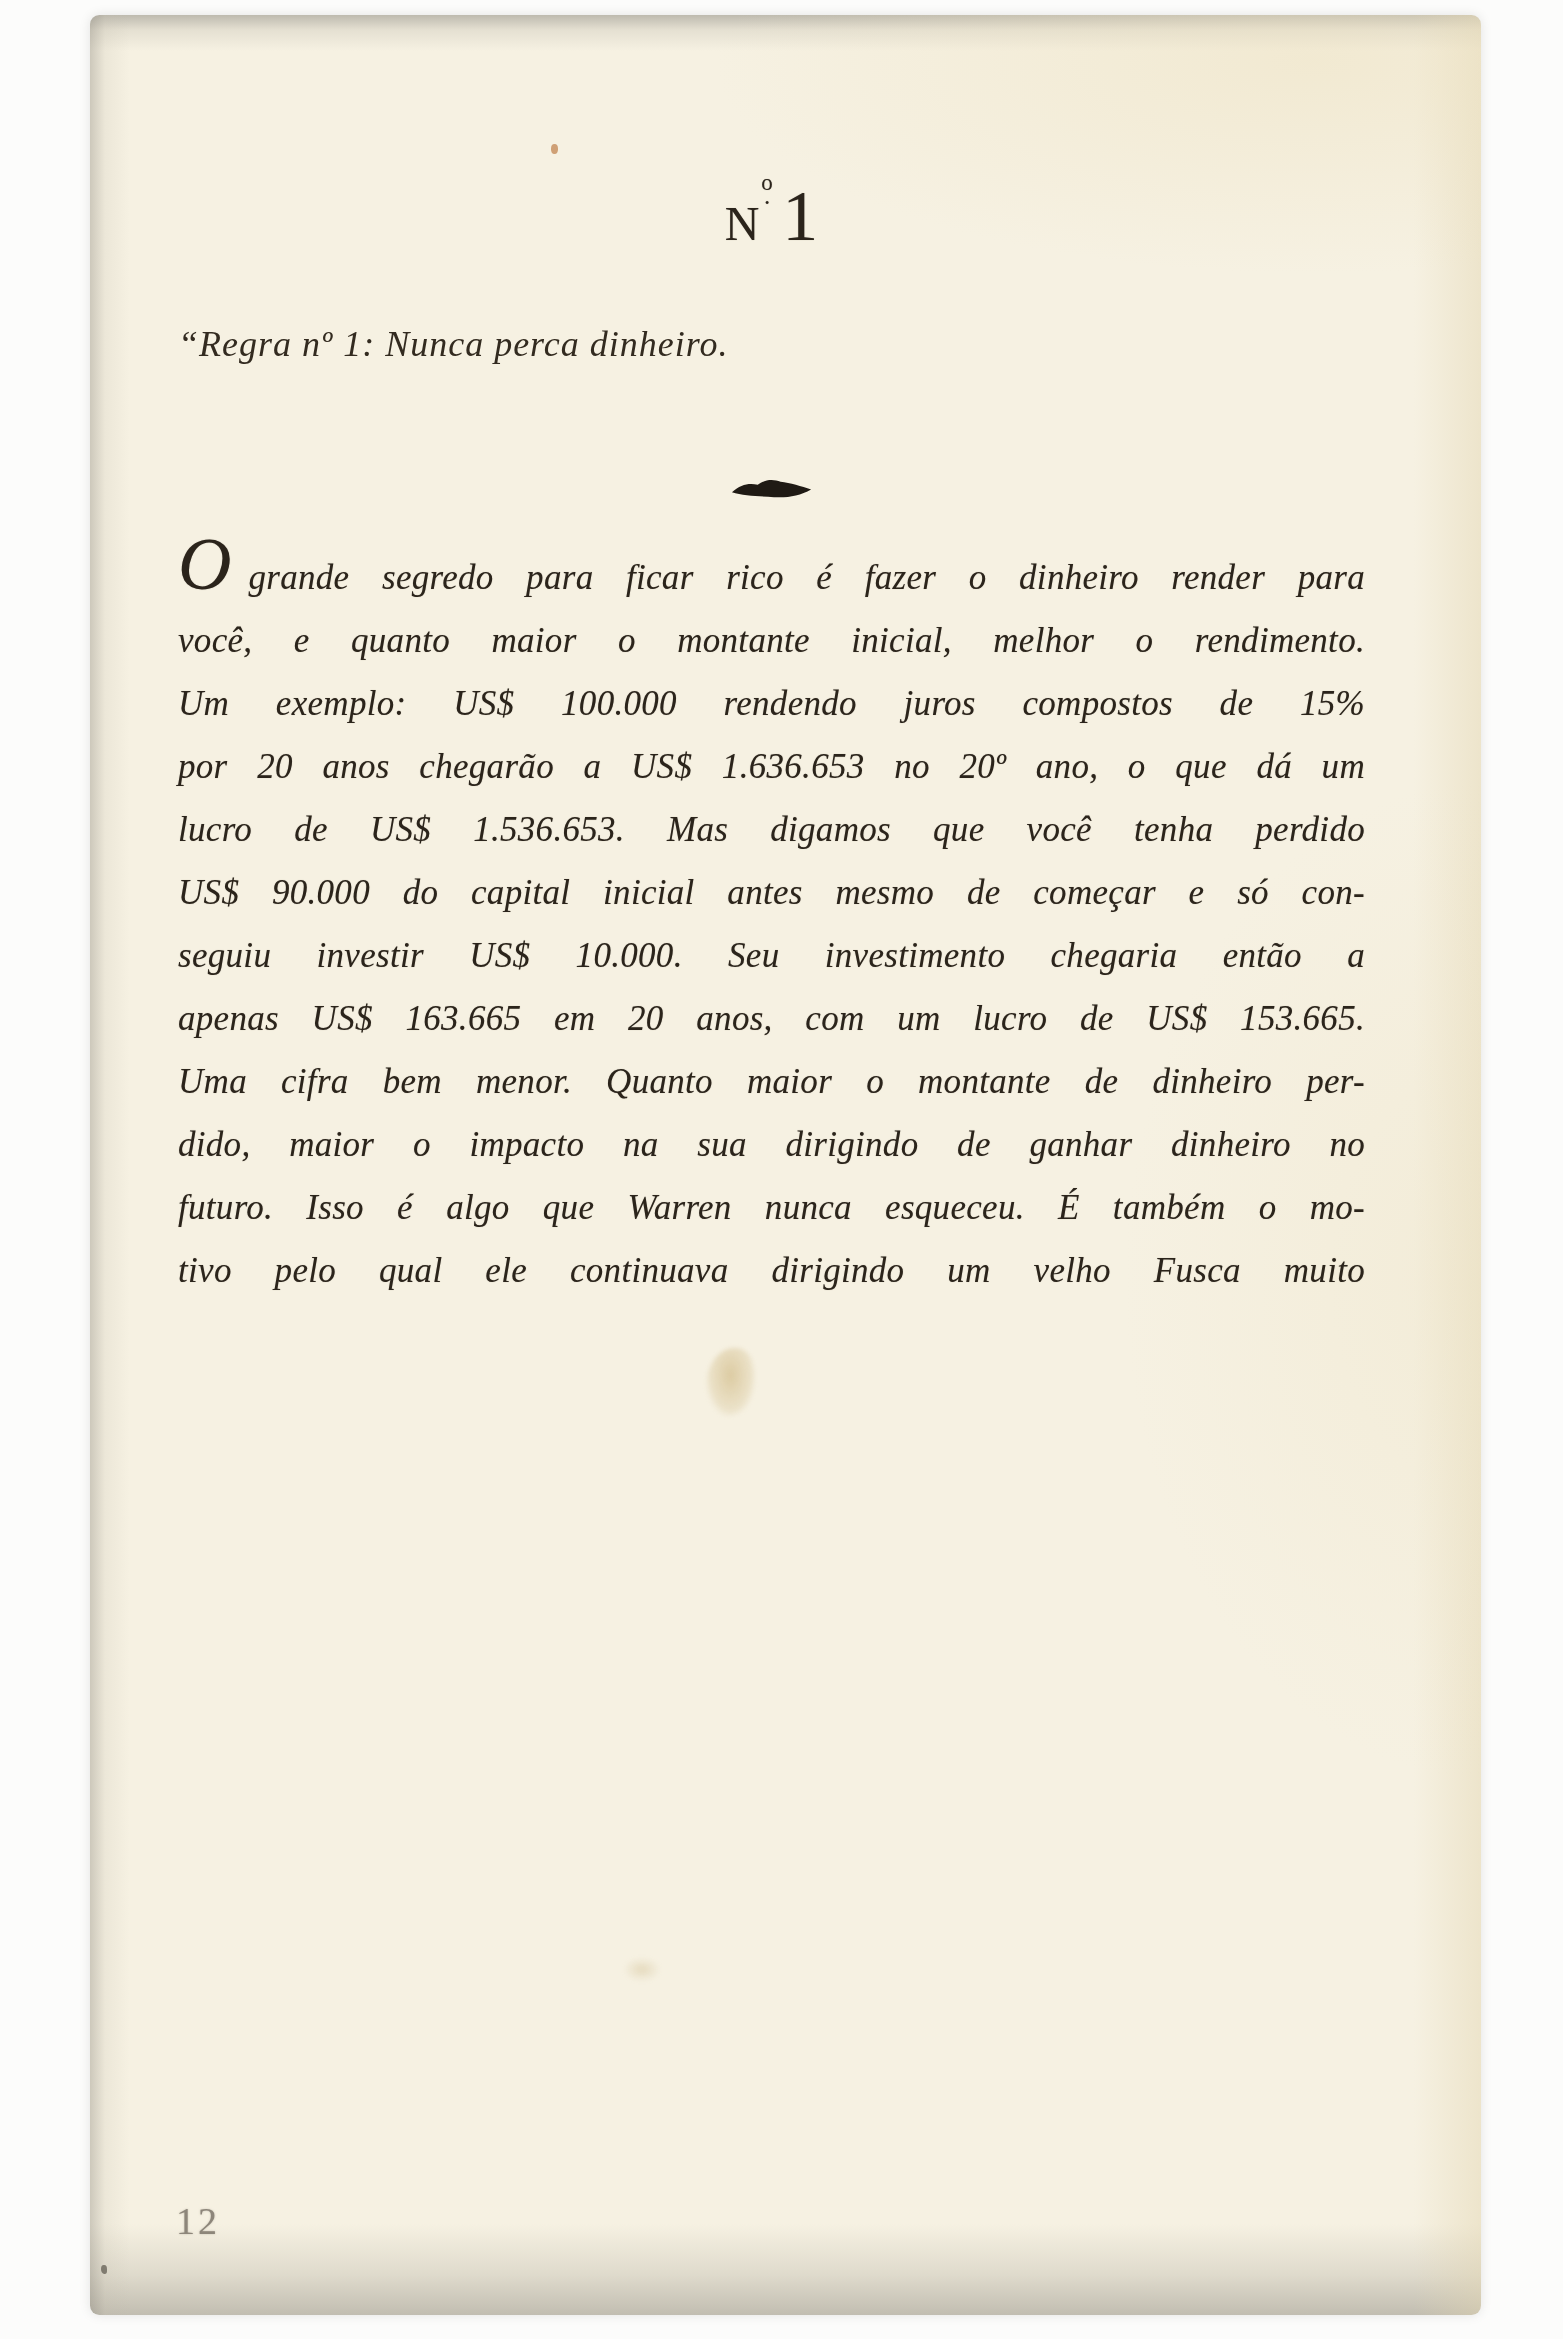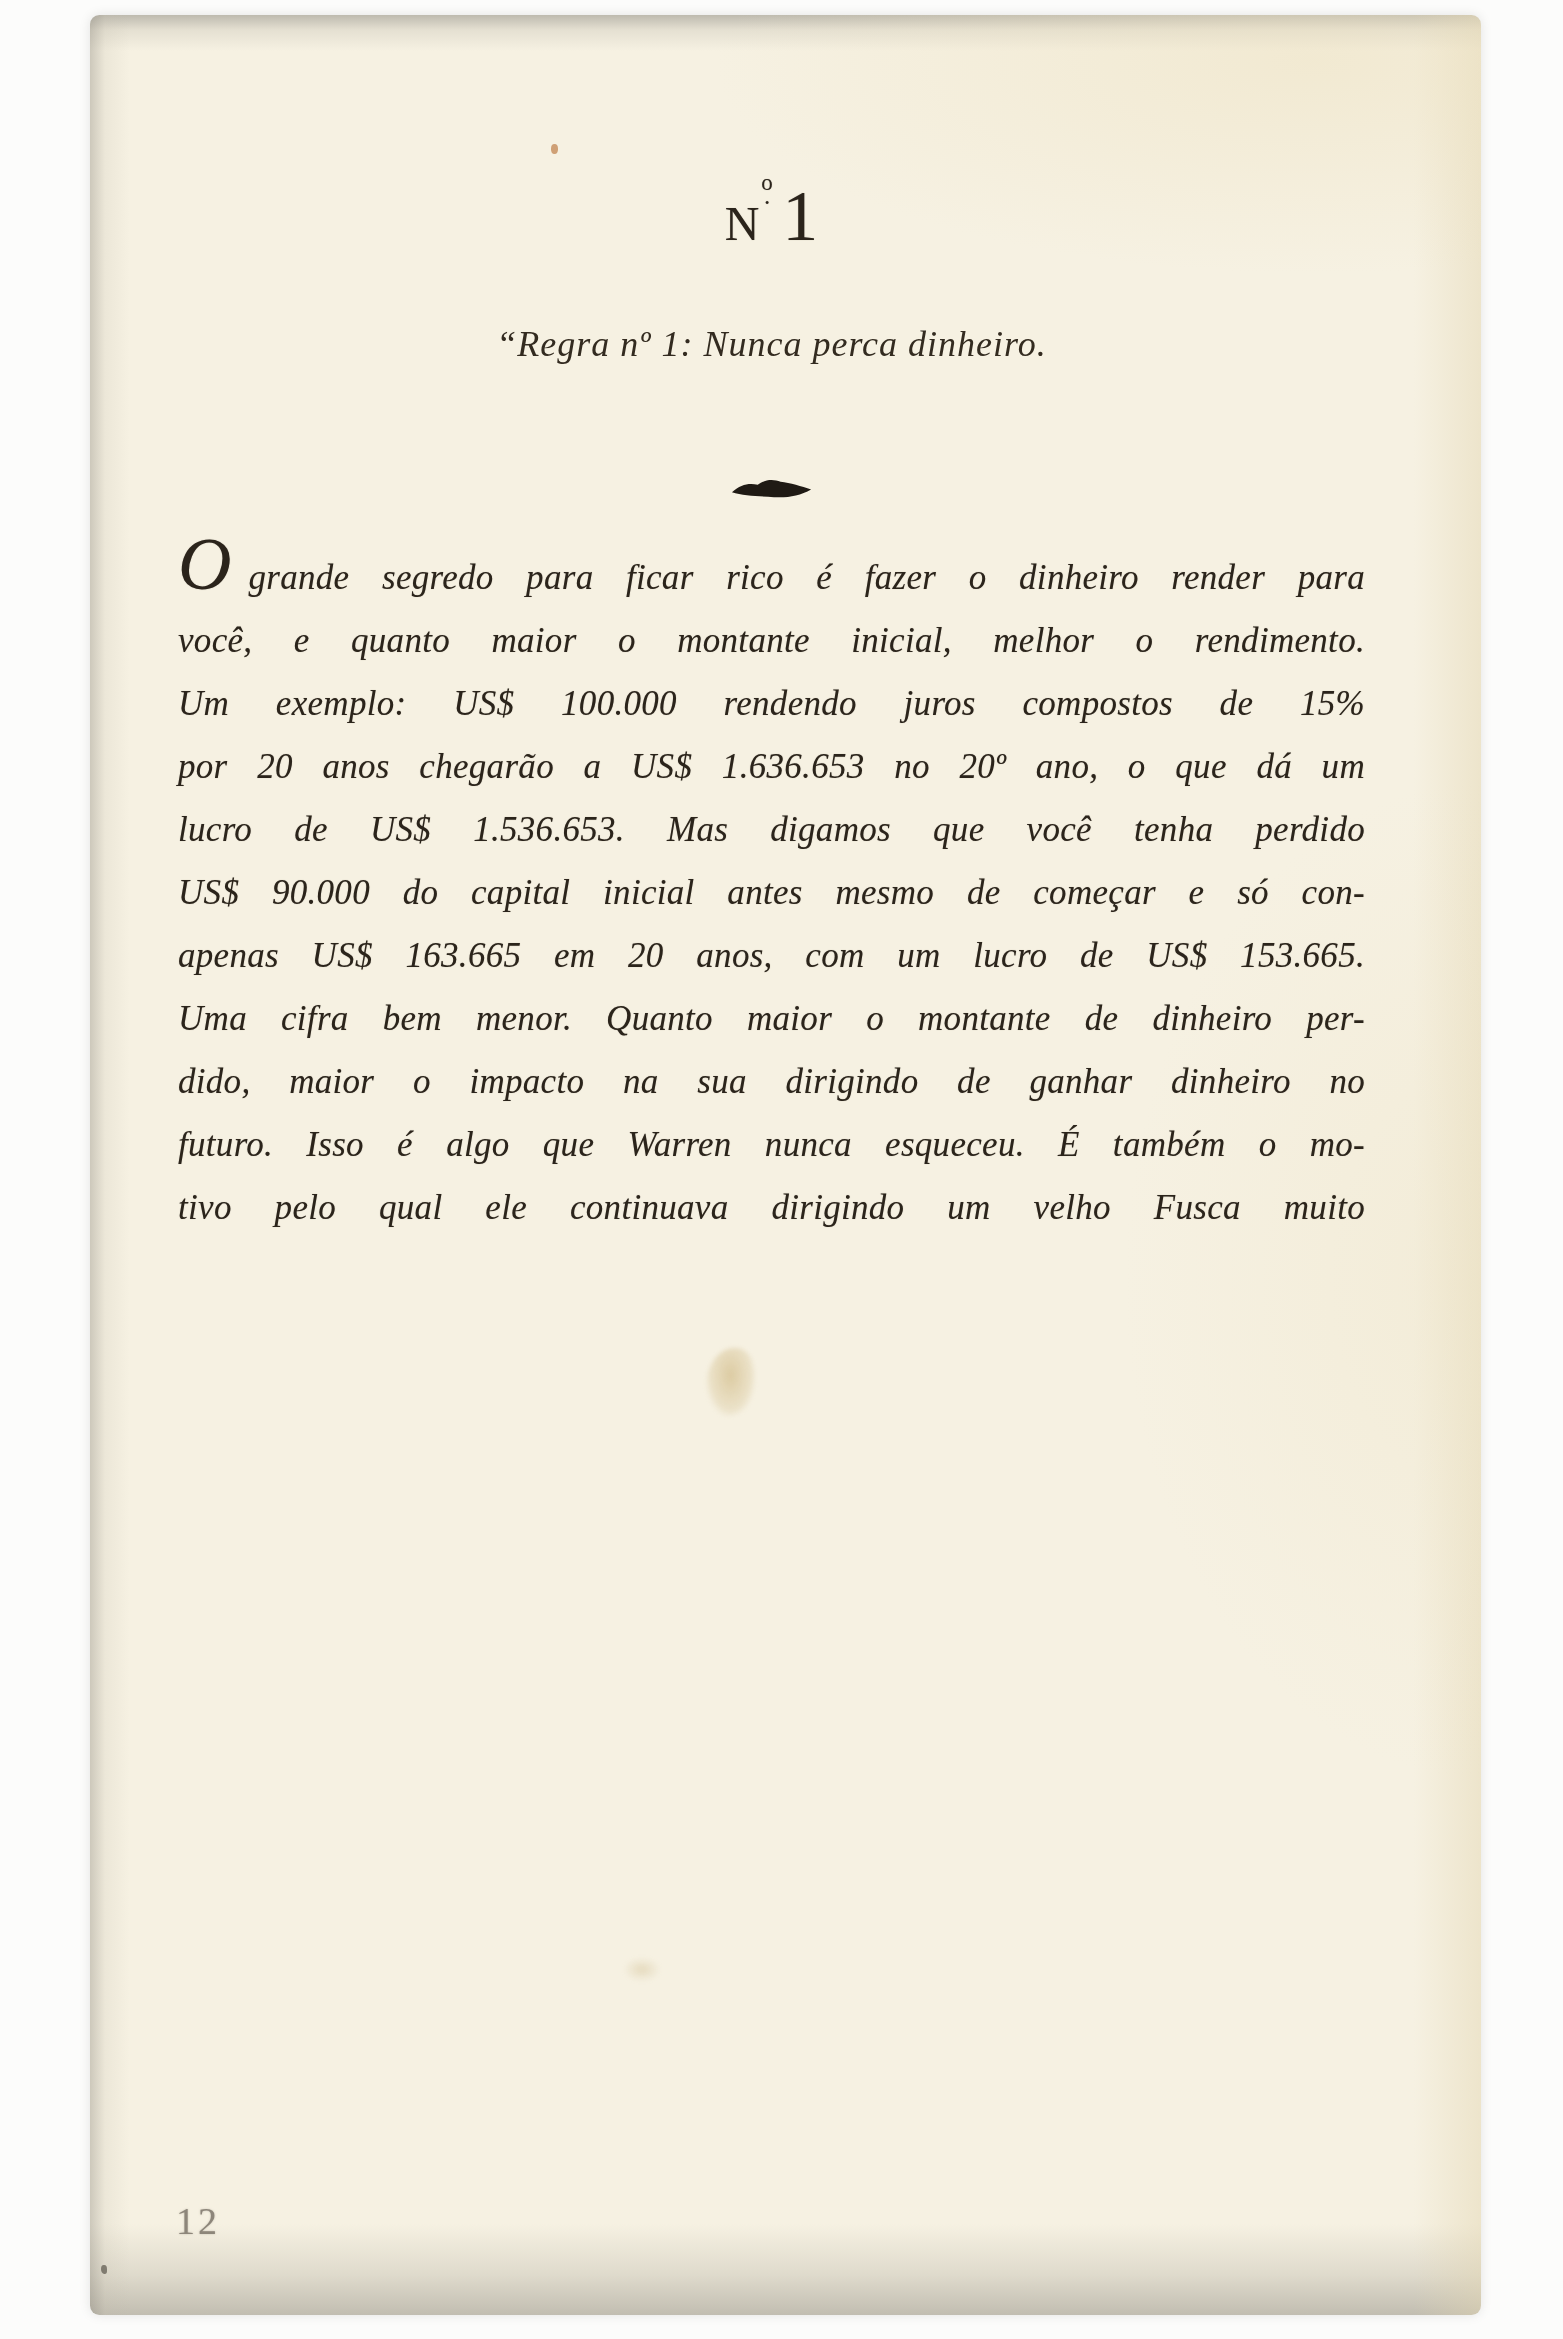--- a/index.html
+++ b/index.html
@@ -40,21 +40,21 @@
     display: inline-flex; flex-direction: column; align-items: center;
     vertical-align: top; transform: translateY(1px);
     margin: 0 9.5px 0 1px; line-height: 0.62; font-size: 23px;
   }
   .chapter .ord-dot { font-size: 25px; line-height: 0.5; }
   .chapter .cap-one { font-size: 72px; letter-spacing: 0; }
 
   
   .epigraph {
     position: absolute; top: 301px; left: 88px; width: 1187px;
-    text-align: center; font-style: italic; font-size: 36px; line-height: 57px;
+    text-align: left; font-style: italic; font-size: 36px; line-height: 57px;
     color: #332b20; letter-spacing: 1px;
   }
 
   
   .ornament {
     position: absolute; top: 462px; left: 88px; width: 1187px;
     text-align: center; line-height: 0;
   }
   .ornament svg { display: inline-block; }
   .ornament path { fill: #1f1a14; }
@@ -132,20 +132,21 @@
     </svg>
   </div>
 
   <div class="bodytext ink">
     <div class="bodyline"><span class="dropcap">O</span><span>grande segredo para ficar rico é fazer o dinheiro render para</span></div>
     <div class="bodyline">você, e quanto maior o montante inicial, melhor o rendimento.</div>
     <div class="bodyline">Um exemplo: US$ 100.000 rendendo juros compostos de 15%</div>
     <div class="bodyline">por 20 anos chegarão a US$ 1.636.653 no 20º ano, o que dá um</div>
     <div class="bodyline">lucro de US$ 1.536.653. Mas digamos que você tenha perdido</div>
     <div class="bodyline">US$ 90.000 do capital inicial antes mesmo de começar e só con-</div>
+    <div class="bodyline">seguiu investir US$ 10.000. Seu investimento chegaria então a</div>
     <div class="bodyline">apenas US$ 163.665 em 20 anos, com um lucro de US$ 153.665.</div>
     <div class="bodyline">Uma cifra bem menor. Quanto maior o montante de dinheiro per-</div>
     <div class="bodyline">dido, maior o impacto na sua dirigindo de ganhar dinheiro no</div>
     <div class="bodyline">futuro. Isso é algo que Warren nunca esqueceu. É também o mo-</div>
     <div class="bodyline">tivo pelo qual ele continuava dirigindo um velho Fusca muito</div>
   </div>
 
   <div class="pagenum">12</div>
 
   <div class="stain stain-1"></div>

